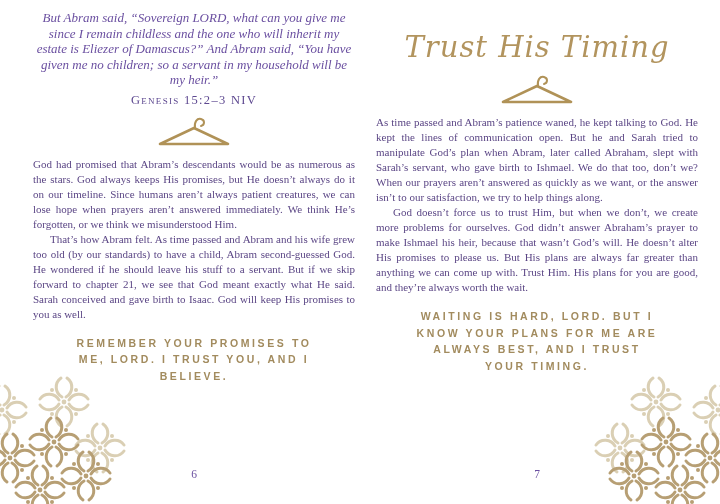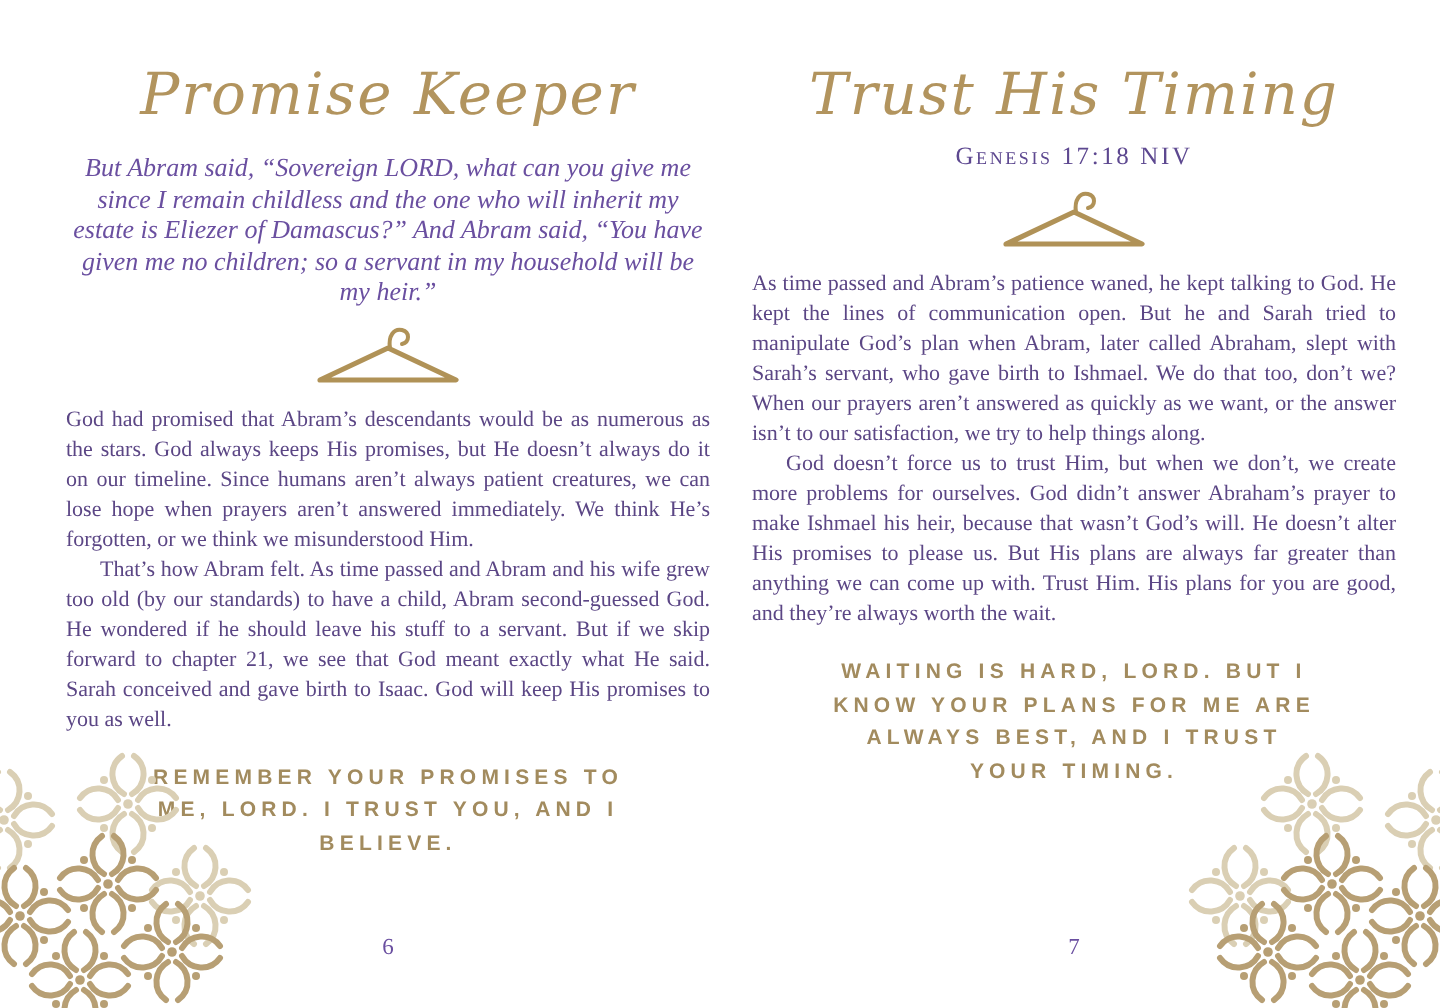--- a/index.html
+++ b/index.html
@@ -50,42 +50,41 @@
   .corner{position:absolute;bottom:0;pointer-events:none;}
   .corner.left{left:0;}
   .corner.right{right:0;}
 </style>
 </head>
 <body>
 
 <div class="spread">
 
   <div class="page left">
-    <div class="title">Promise Keeper</div>
     <div class="quote">But Abram said, “Sovereign LORD, what can you give me since I remain childless and the one who will inherit my estate is Eliezer of Damascus?” And Abram said, “You have given me no children; so a servant in my household will be my heir.”</div>
+    <div class="reference">Genesis 15:2–3 NIV</div>
 
     <svg class="hanger" width="78" height="34" viewBox="-39 -17 78 34">
       <g fill="none" stroke="#b09257" stroke-linecap="round" stroke-linejoin="round">
         <path stroke-width="2" d="M 1,-4 C 0,-10 3,-14 7,-13 C 11,-12 11,-7 7,-6"></path>
         <path stroke-width="2.6" d="M -34,12 L 0,-4 L 34,12 L -34,12 Z"></path>
       </g>
     </svg>
 
     <div class="body">
       <p>God had promised that Abram’s descendants would be as numerous as the stars. God always keeps His promises, but He doesn’t always do it on our timeline. Since humans aren’t always patient creatures, we can lose hope when prayers aren’t answered immediately. We think He’s forgotten, or we think we misunderstood Him.</p>
       <p>That’s how Abram felt. As time passed and Abram and his wife grew too old (by our standards) to have a child, Abram second-guessed God. He wondered if he should leave his stuff to a servant. But if we skip forward to chapter 21, we see that God meant exactly what He said. Sarah conceived and gave birth to Isaac. God will keep His promises to you as well.</p>
     </div>
 
     <div class="prayer">REMEMBER YOUR PROMISES TO ME, LORD. I TRUST YOU, AND I BELIEVE.</div>
     <div class="pagenum">6</div>
   </div>
 
   <div class="page right">
     <div class="title">Trust His Timing</div>
-    <div class="reference">Genesis 17:18 NIV</div>
 
     <svg class="hanger" width="78" height="34" viewBox="-39 -17 78 34">
       <g fill="none" stroke="#b09257" stroke-linecap="round" stroke-linejoin="round">
         <path stroke-width="2" d="M 1,-4 C 0,-10 3,-14 7,-13 C 11,-12 11,-7 7,-6"></path>
         <path stroke-width="2.6" d="M -34,12 L 0,-4 L 34,12 L -34,12 Z"></path>
       </g>
     </svg>
 
     <div class="body">
       <p>As time passed and Abram’s patience waned, he kept talking to God. He kept the lines of communication open. But he and Sarah tried to manipulate God’s plan when Abram, later called Abraham, slept with Sarah’s servant, who gave birth to Ishmael. We do that too, don’t we? When our prayers aren’t answered as quickly as we want, or the answer isn’t to our satisfaction, we try to help things along.</p>

